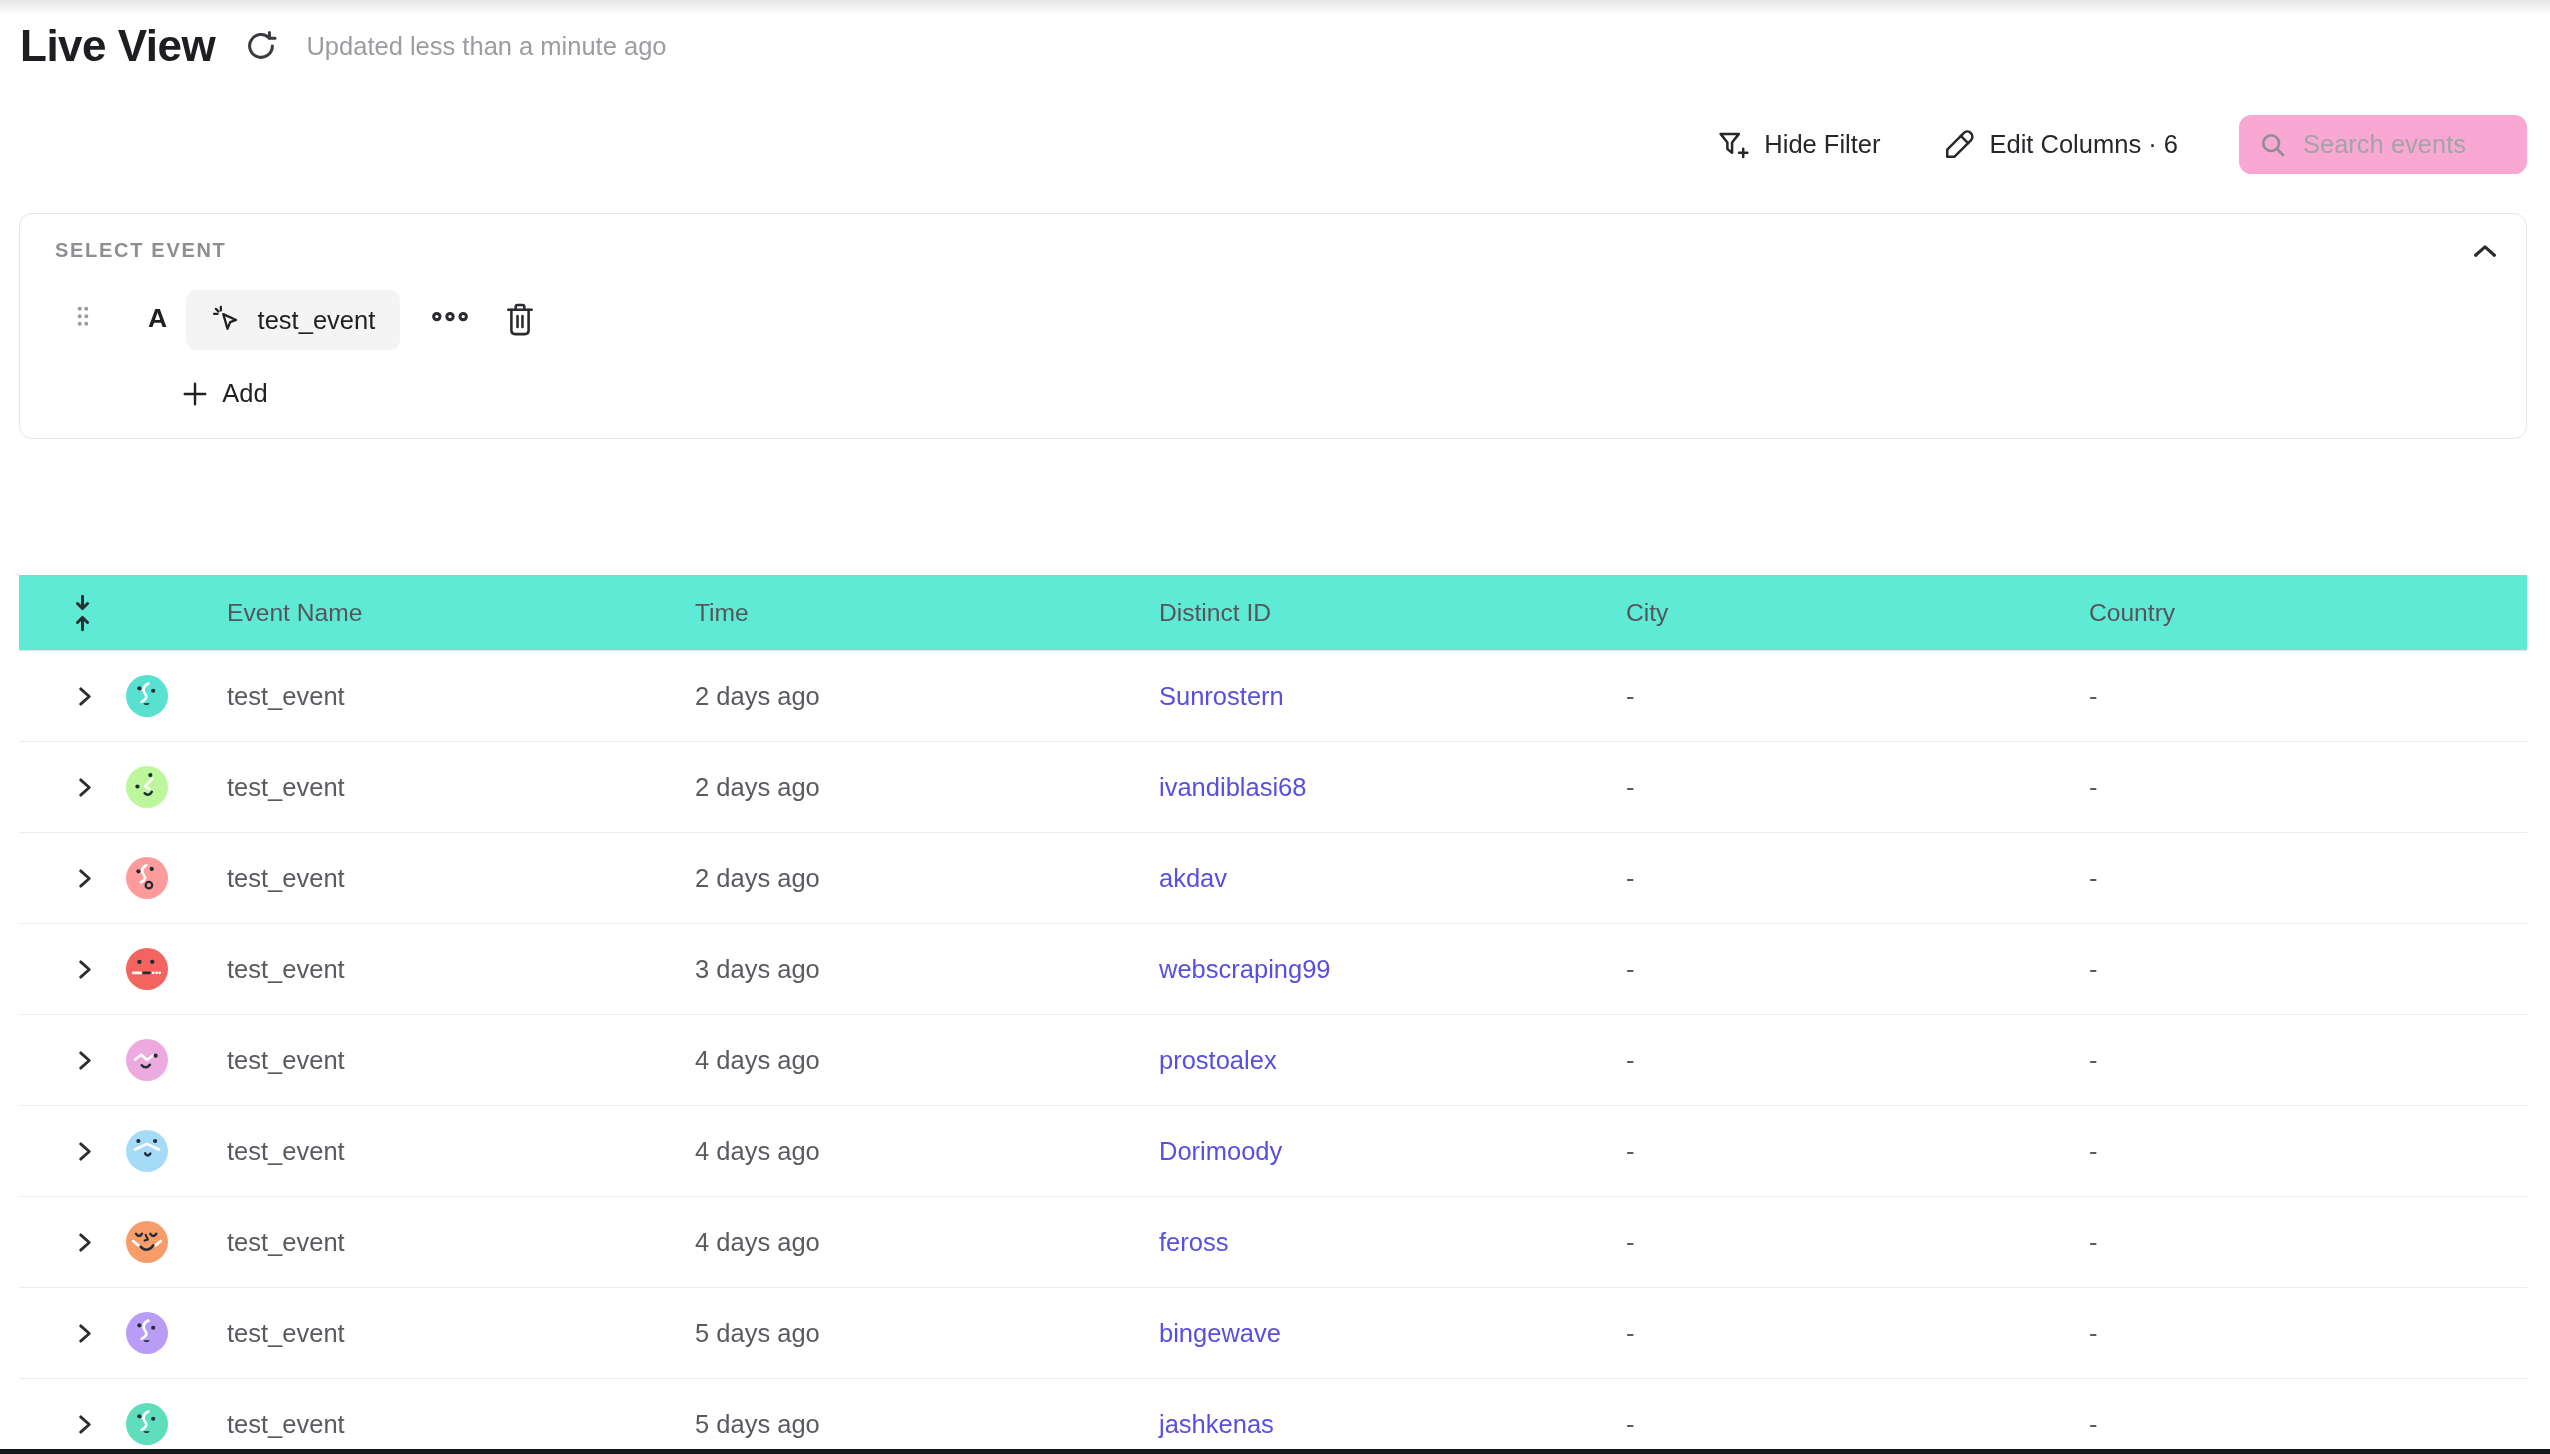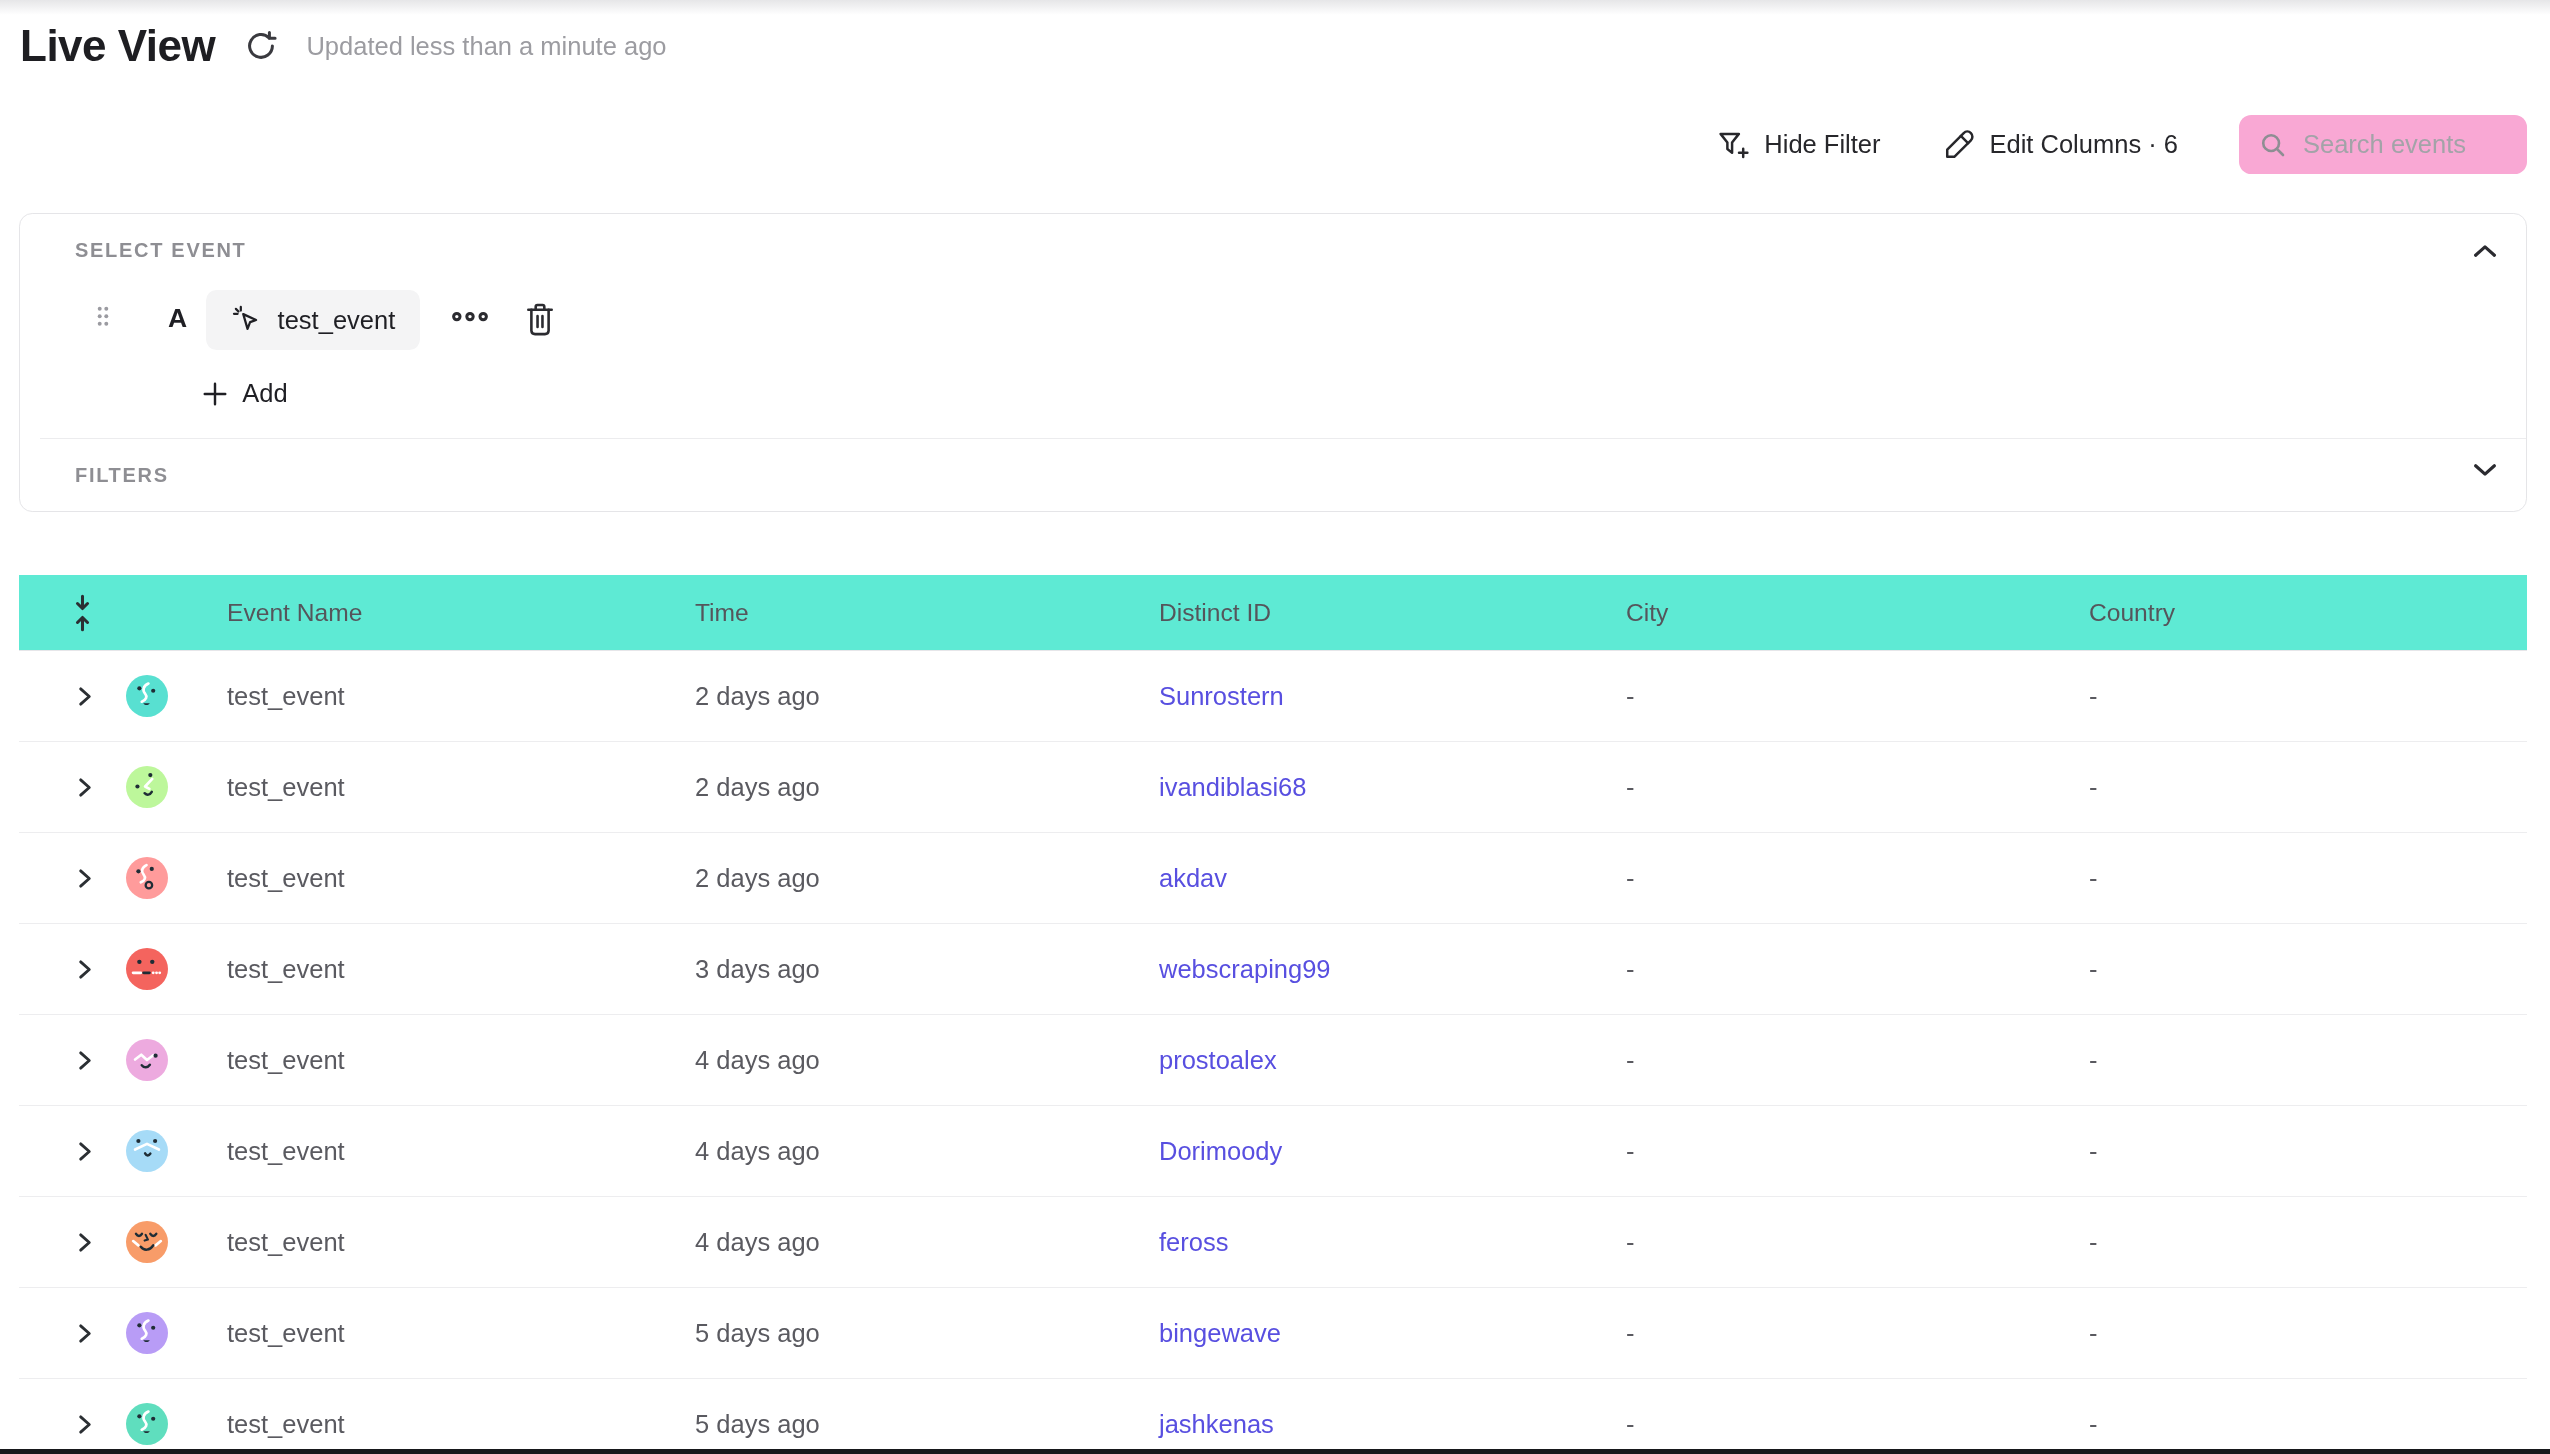--- a/index.html
+++ b/index.html
@@ -19,21 +19,21 @@
   .toolbar { position:absolute; top:114px; right:23px; height:61px; display:flex; align-items:center; gap:61px; }
   .tool-btn { display:flex; align-items:center; gap:14px; font-size:25.5px; font-weight:500; color:#27272B; }
   .search-box { display:flex; align-items:center; gap:15px; width:288px; height:59px;
     background:#f9a8d4; border-radius:12.3px; padding:0 19px; }
   .search-box input { border:none; outline:none; background:transparent; font-size:25.5px;
     font-family:inherit; color:#4A4A50; width:208px; }
   .search-box input::placeholder { color:#A3A3A8; }
 
   
   .query-card { position:absolute; left:19px; top:213px; width:2508px;
-    border:0.9px solid #E5E5E8; border-radius:13.2px; background:#fff;padding-left:20px; }
+    border:0.9px solid #E5E5E8; border-radius:13.2px; background:#fff; }
   .qc-section1 { position:relative; height:224px; }
   .qc-section2 { position:relative; height:73px; border-top:0.9px solid #ECECEE; }
   .section-label { position:absolute; left:35px; top:24.6px; font-size:20px; font-weight:700;
     letter-spacing:1.7px; color:#8E8E93; }
   .event-row { position:absolute; left:0; top:76px; height:61px; width:100%; }
   .drag-handle { position:absolute; left:55px; top:11.4px; }
   .series-letter { position:absolute; left:128px; top:13.2px; font-size:26.5px; font-weight:600; color:#1F1F24; }
   .event-chip { position:absolute; left:166px; top:0; height:60px; display:flex; align-items:center;
     gap:15px; padding:0 24.6px; background:#F4F4F5; border-radius:10.4px; font-size:25.5px; font-weight:500; color:#1F1F24; }
   .dots-menu { position:absolute; left:410px; top:19px; }
@@ -154,28 +154,20 @@
     </div>
     <div class="add-row">
       <span class="icon">
         <svg width="28" height="28" viewBox="0 0 30 30" fill="none" stroke="#1F1F24" stroke-width="2.6" stroke-linecap="round">
           <path d="M15 4v22M4 15h22"></path>
         </svg>
       </span>
       <span>Add</span>
     </div>
   </div>
-  <div class="qc-section2">
-    <div class="section-label">FILTERS</div>
-    <span class="sec-chevron chev-down">
-      <svg width="30" height="19" viewBox="0 0 32 20" fill="none" stroke="#2B2B30" stroke-width="3.4" stroke-linecap="round" stroke-linejoin="round">
-        <polyline points="6,6 16,15 26,6"></polyline>
-      </svg>
-    </span>
-  </div>
 </div>
 
 <div class="events-table">
   <div class="thead">
     <div class="pin-wrap">
       <span class="icon">
         <svg width="23" height="38" viewBox="0 0 20 34" fill="none" stroke="#2B2F33" stroke-width="2.7" stroke-linecap="round" stroke-linejoin="round">
           <path d="M10 2v10.5M5.5 8.5 10 13l4.5-4.5"></path>
           <path d="M10 32V21.5M5.5 25.5 10 21l4.5 4.5"></path>
         </svg>

